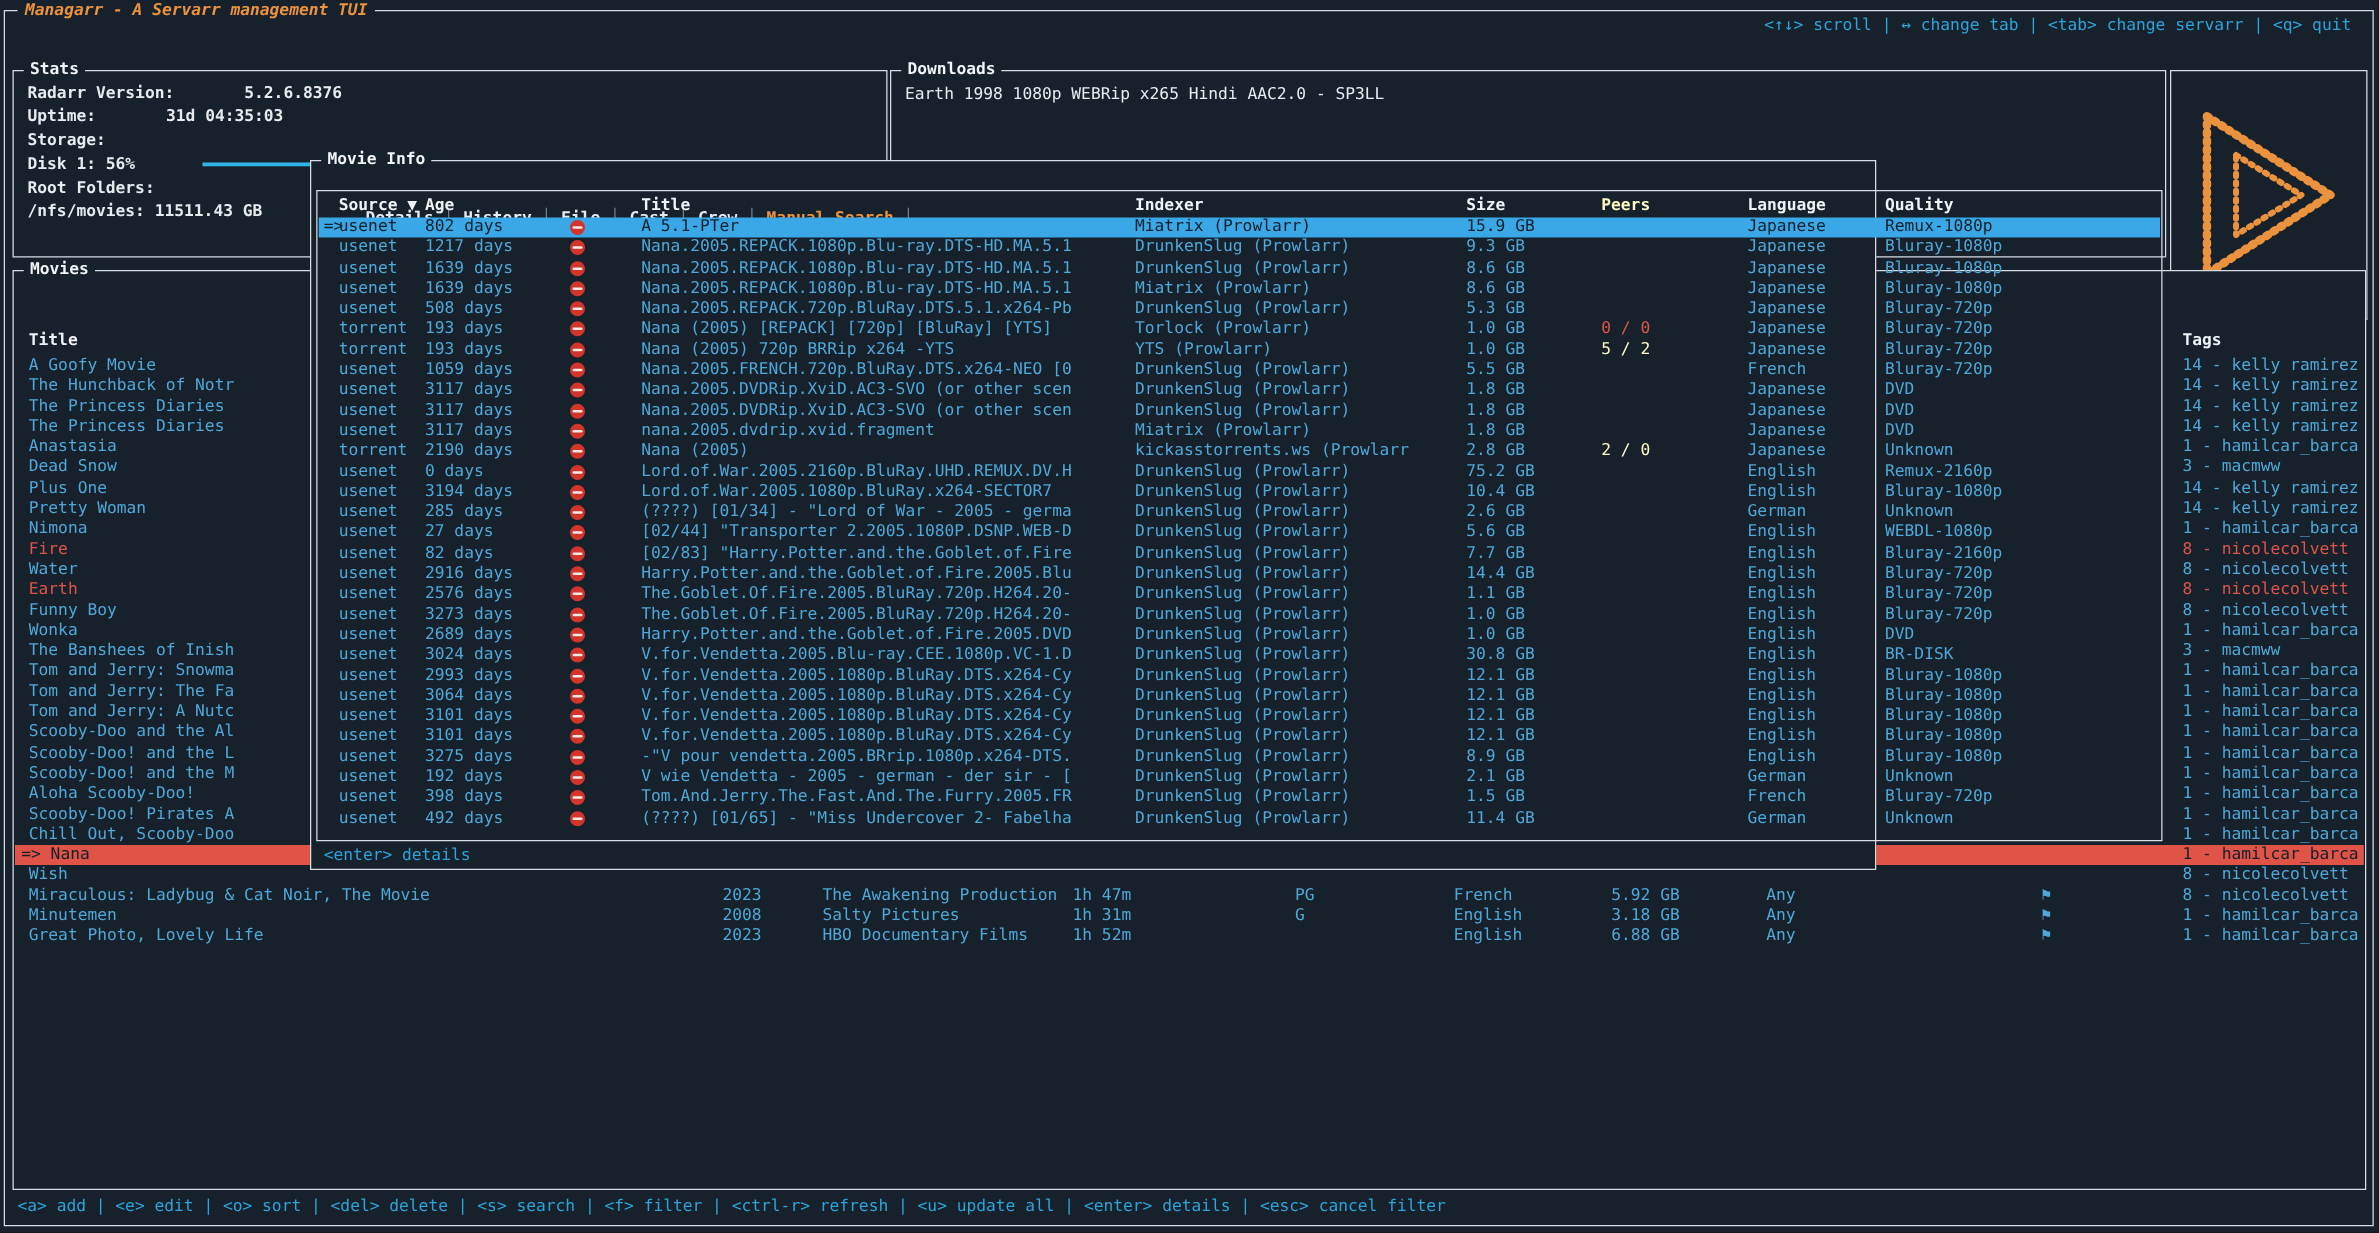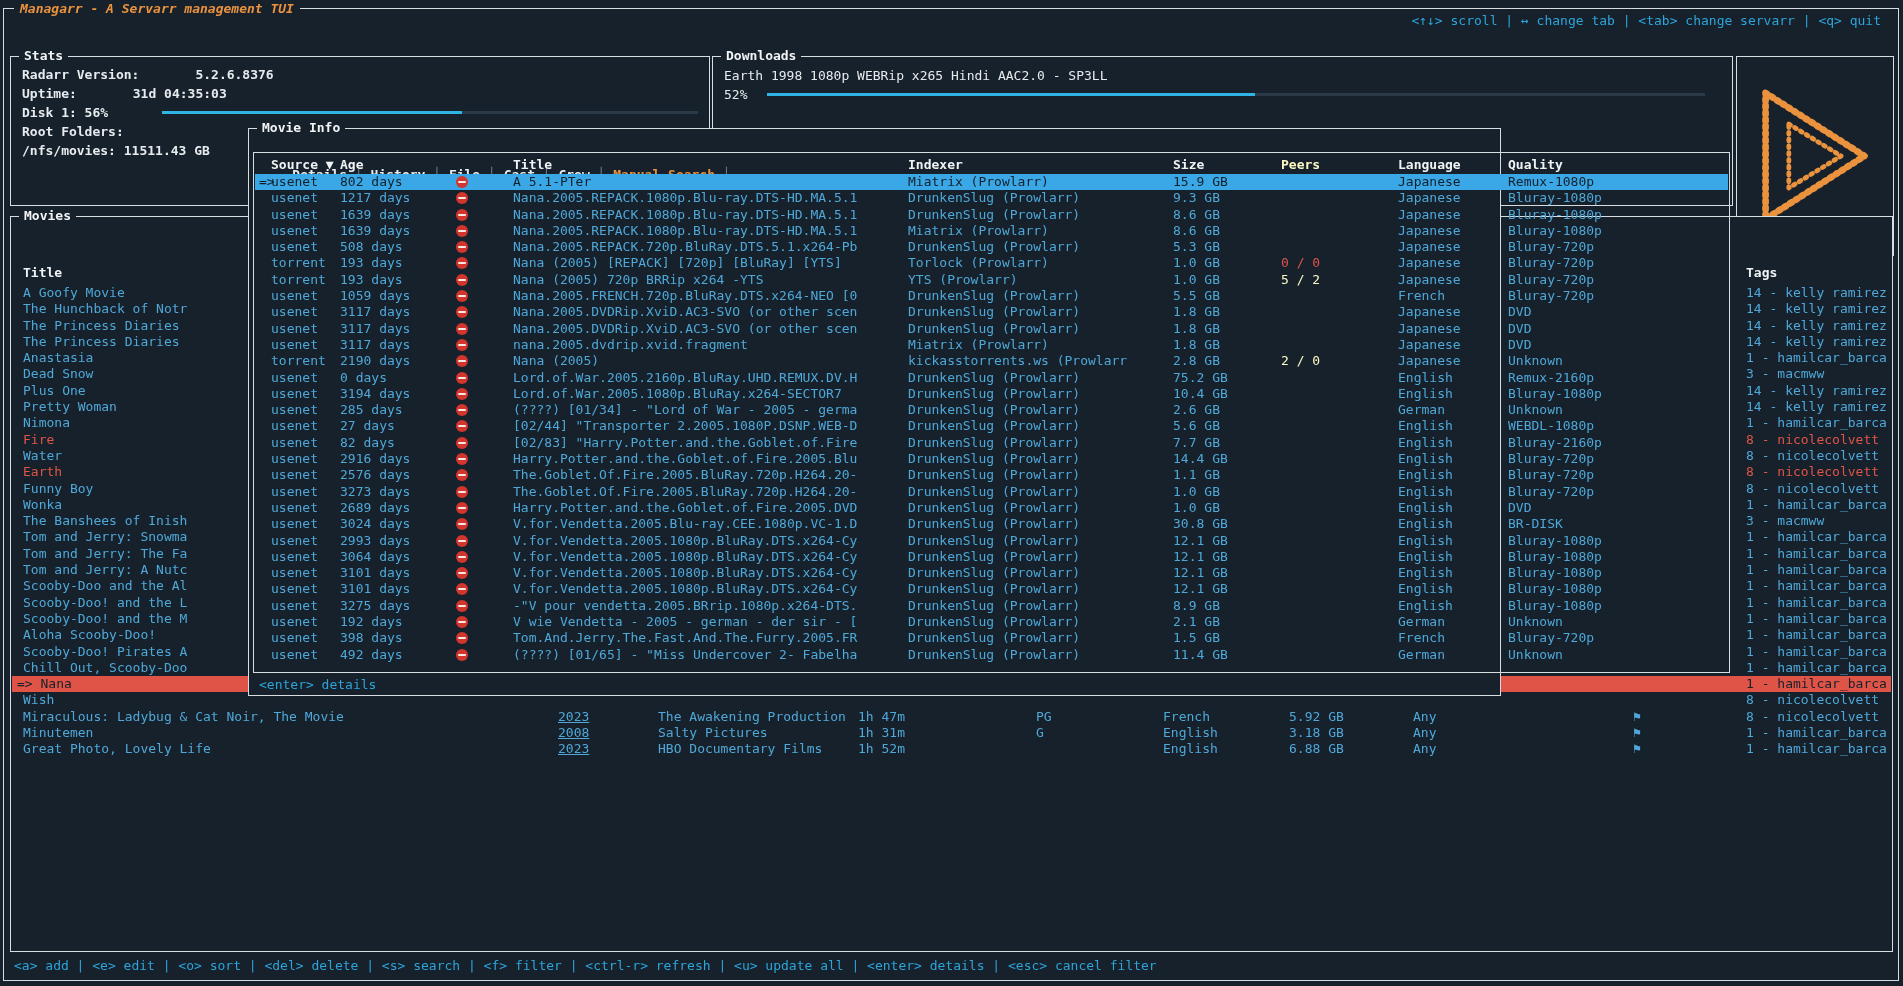--- a/index.html
+++ b/index.html
@@ -56,21 +56,21 @@
   .dl-line{line-height:19px;white-space:pre;display:flex;align-items:center;}
   .dl-line .dlabel{margin-right:10px;}
   
   #logo-box{left:1736px;top:56px;width:158px;height:200px;display:flex;align-items:center;justify-content:center;}
   
   #movies-box{left:10px;top:216px;width:1883px;height:736px;}
   #movies-head{position:absolute;left:1px;top:48px;width:1879px;height:17px;font-weight:bold;color:#f0f3f5;}
   #movies-rows{position:absolute;left:1px;top:68px;width:1879px;}
   .mrow{position:relative;height:16.3px;line-height:16.3px;color:var(--blue);}
   .mrow .mc{position:absolute;top:0;white-space:pre;}
-  .c-title{left:11px;} .c-year{left:546px;text-decoration:underline;} .c-studio{left:646px;} .c-runtime{left:846px;}
+  .c-title{left:11px;} .c-year{left:566px;} .c-studio{left:646px;} .c-runtime{left:846px;}
   .c-rating{left:1024px;} .c-lang{left:1151px;} .c-size{left:1277px;} .c-profile{left:1401px;}
   .c-mon{left:1621px;} .c-tag{left:1734px;}
   .mrow.red{color:var(--red);}
   .mrow.selected{background:var(--red);color:var(--seltext);}
   .mrow.selected .c-title{left:5px;}
   
   #footer-keybinds{position:absolute;left:14px;top:958px;}
   
   #modal{left:248px;top:128px;width:1253px;height:568px;z-index:20;}
   #modal-keybinds{position:absolute;right:12px;top:8px;}
@@ -108,43 +108,42 @@
     <div id="stats-content">
       <div class="sline">
         <span class="slabel">Radarr Version:</span>
         <span>5.2.6.8376</span>
       </div>
       <div class="sline">
         <span class="slabel">Uptime:</span>
         <span>31d 04:35:03</span>
       </div>
       <div class="sline">
+        <span>Storage:</span>
+      </div>
+      <div class="sline">
         <span>Disk 1: 56%</span>
         <span class="gauge"><span class="gfill" style="width: 56%;"></span></span>
       </div>
       <div class="sline">
         <span>Root Folders:</span>
       </div>
       <div class="sline">
         <span>/nfs/movies: 11511.43 GB</span>
         <span class="gauge"><span class="gfill" style="width: 100%;"></span></span>
       </div>
     </div>
   </section>
 
   <section class="box" id="downloads-box">
     <span class="box-title">Downloads</span>
     <div id="downloads-content">
       <div class="dl-line">
         <span>Earth 1998 1080p WEBRip x265 Hindi AAC2.0 - SP3LL</span>
       </div>
-      <div class="dl-line">
-        <span class="dlabel">52%</span>
-        <span class="gauge"><span class="gfill" style="width: 52%;"></span></span>
-      </div>
     </div>
   </section>
 
   <section class="box" id="logo-box">
     <svg width="126" height="148" viewBox="0 0 130 150">
       <g fill="none" stroke="#ea923e" stroke-linejoin="round" stroke-linecap="round">
         <path d="M14 10 L116 75 L14 140 Z" stroke-width="7" stroke-dasharray="2 5"></path>
         <path d="M38 42 L92 75 L38 108 Z" stroke-width="5" stroke-dasharray="2 5"></path>
       </g>
     </svg>

